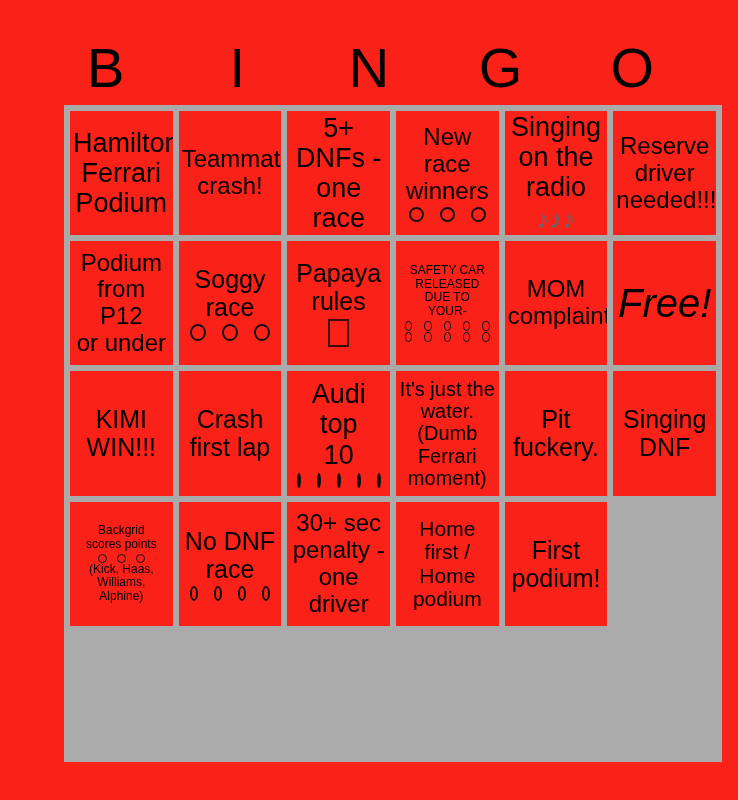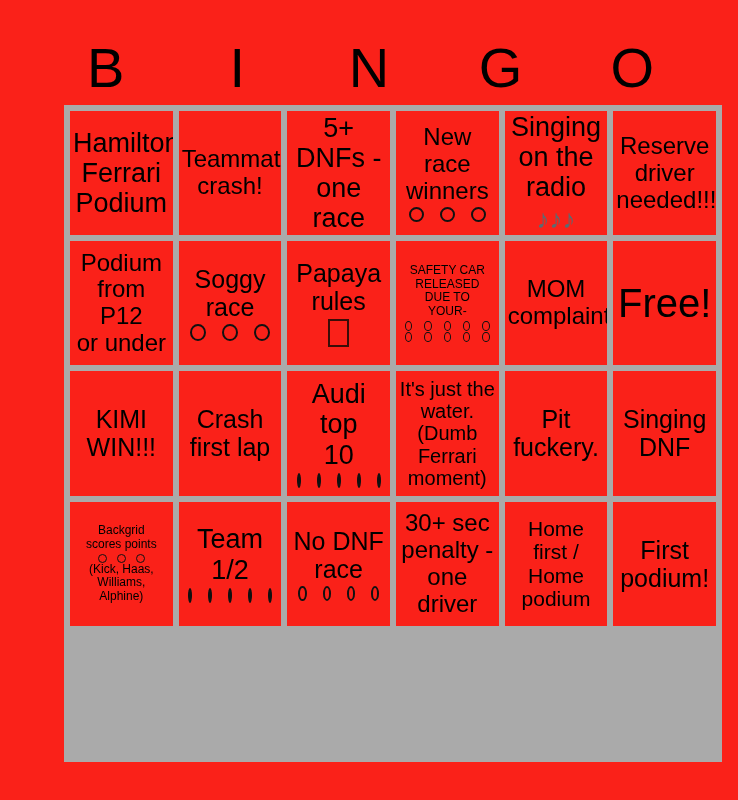--- a/index.html
+++ b/index.html
@@ -198,21 +198,21 @@
           <span class="dot dot-sm"></span>
           <span class="dot dot-sm"></span>
           <span class="dot dot-sm"></span>
         </div>
       </div>
       <div class="cell">
         <span class="cell-text fs-l">MOM
 complaints</span>
       </div>
       <div class="cell">
-        <span class="cell-text fs-xxl" style="font-size: 40px;">Free!</span>
+        <span class="cell-text fs-xxl" style="font-size: 40px; font-style: italic;">Free!</span>
       </div>
       <div class="cell">
         <span class="cell-text fs-xxl">KIMI
 WIN!!!</span>
       </div>
       <div class="cell">
         <span class="cell-text fs-xxl">Crash
 first lap</span>
       </div>
       <div class="cell">
@@ -247,30 +247,20 @@
         <div class="dots">
           <span class="dot dot-xs"></span>
           <span class="dot dot-xs"></span>
           <span class="dot dot-xs"></span>
         </div>
         <span class="cell-text fs-xs">(Kick, Haas,
 Williams,
 Alphine)</span>
       </div>
       <div class="cell">
-        <span class="cell-text fs-xl">Team 1/2</span>
-        <div class="dots">
-          <span class="dot dot-md"></span>
-          <span class="dot dot-md"></span>
-          <span class="dot dot-md"></span>
-          <span class="dot dot-md"></span>
-          <span class="dot dot-md"></span>
-        </div>
-      </div>
-      <div class="cell">
         <span class="cell-text fs-xxl">No DNF
 race</span>
         <div class="dots">
           <span class="dot dot-md"></span>
           <span class="dot dot-md"></span>
           <span class="dot dot-md"></span>
           <span class="dot dot-md"></span>
         </div>
       </div>
       <div class="cell">

